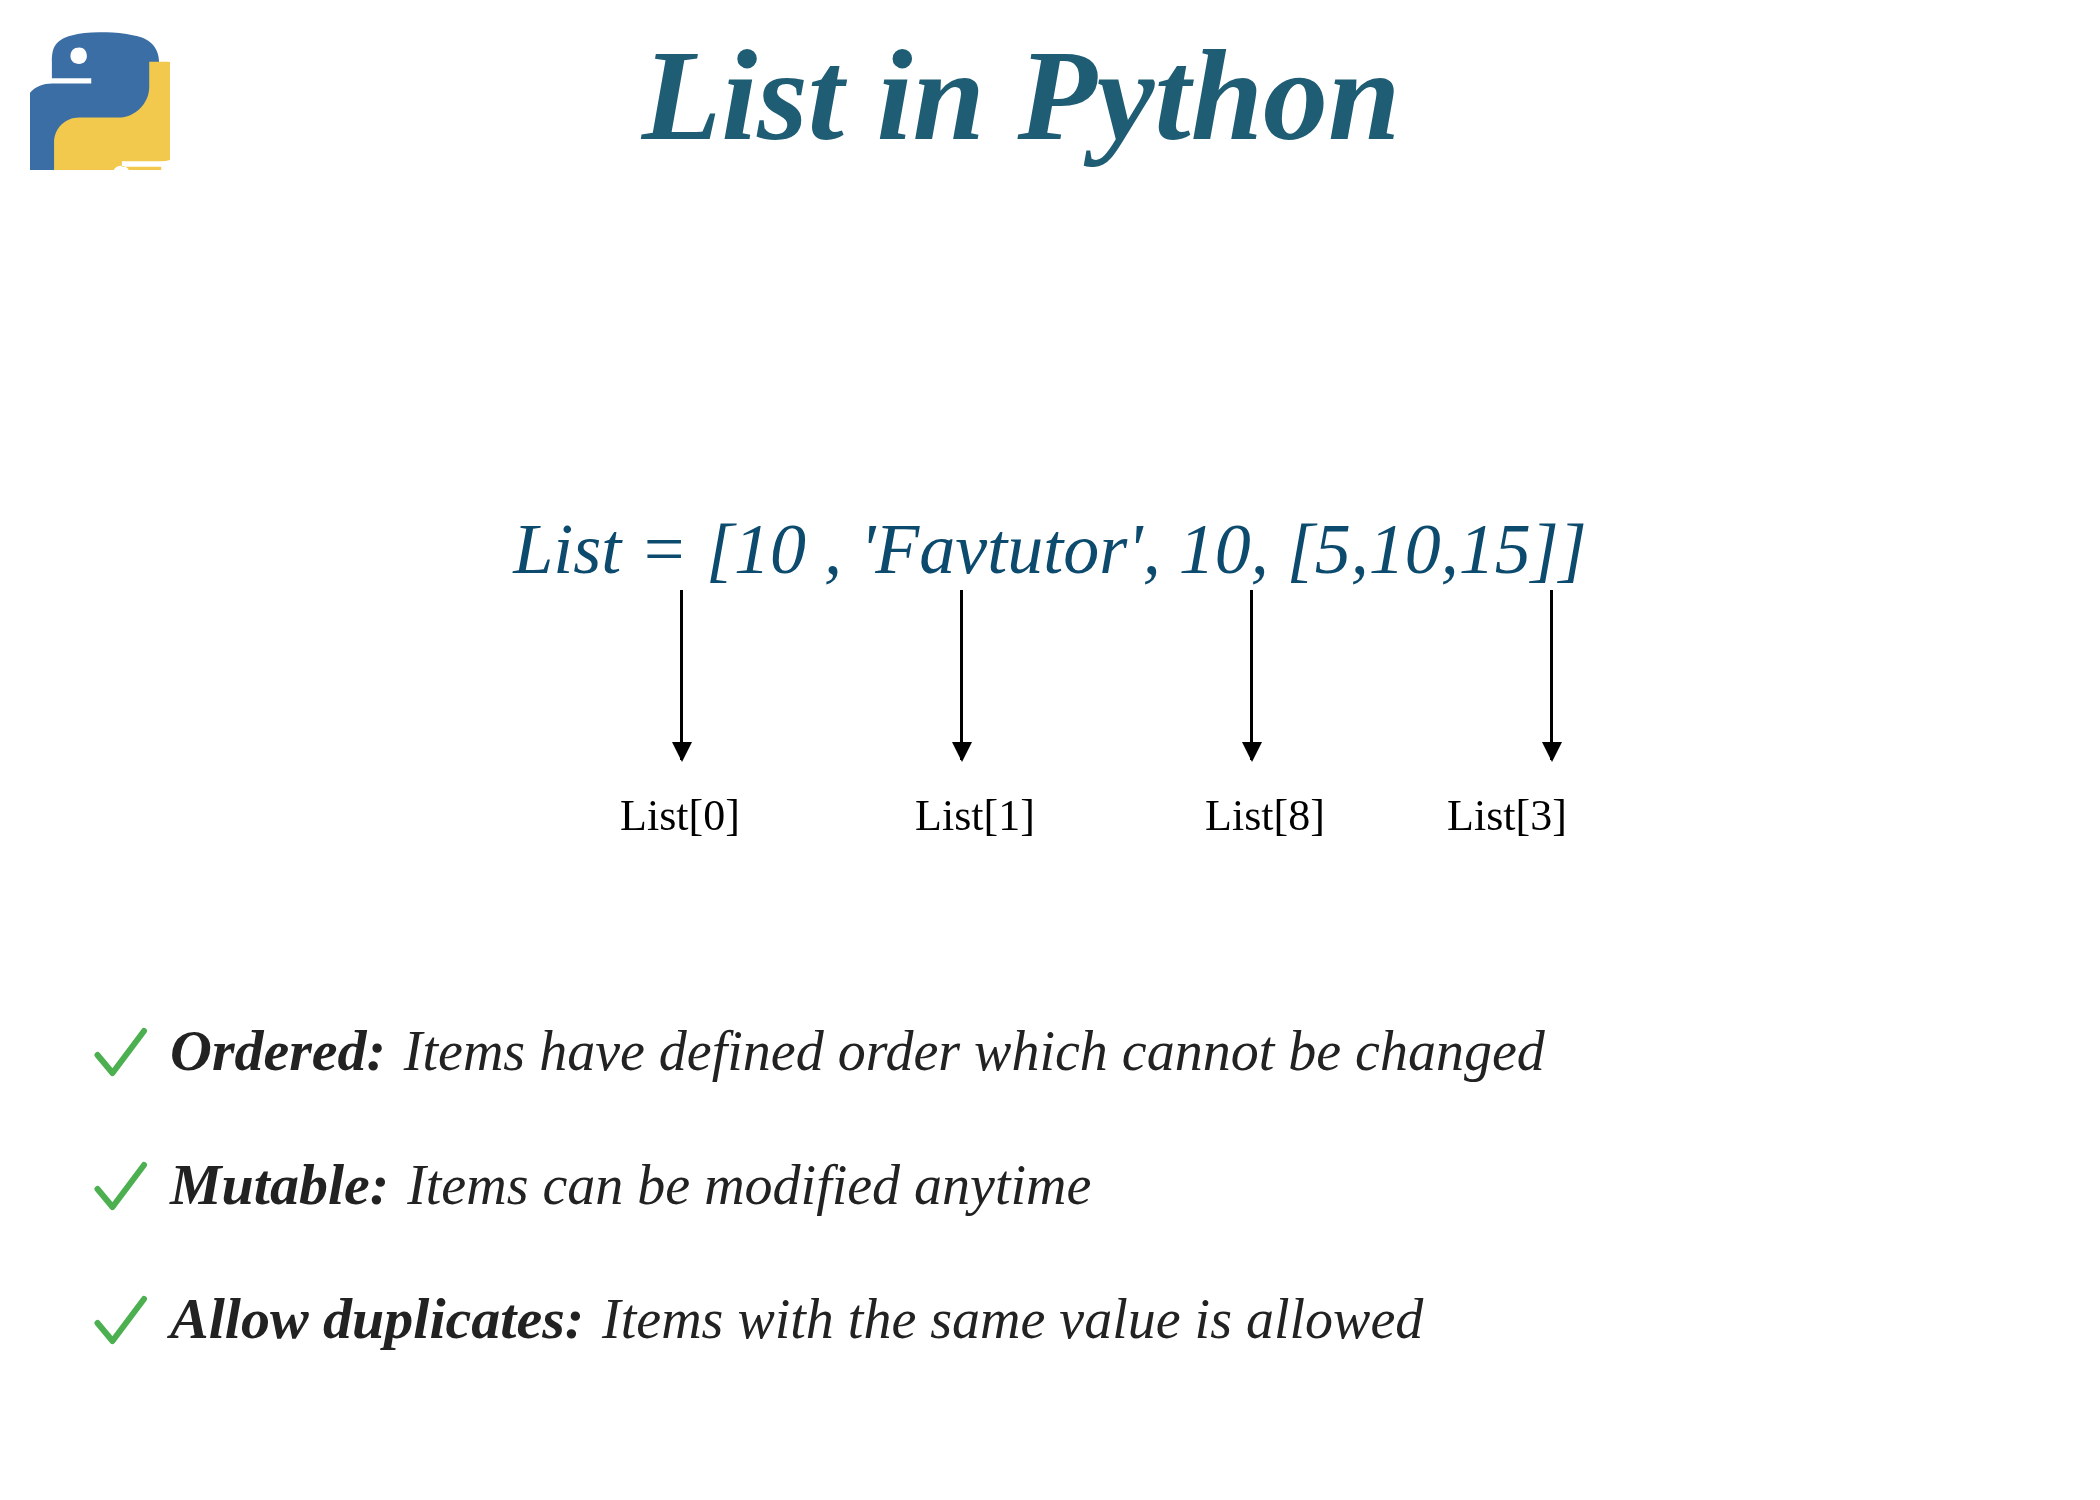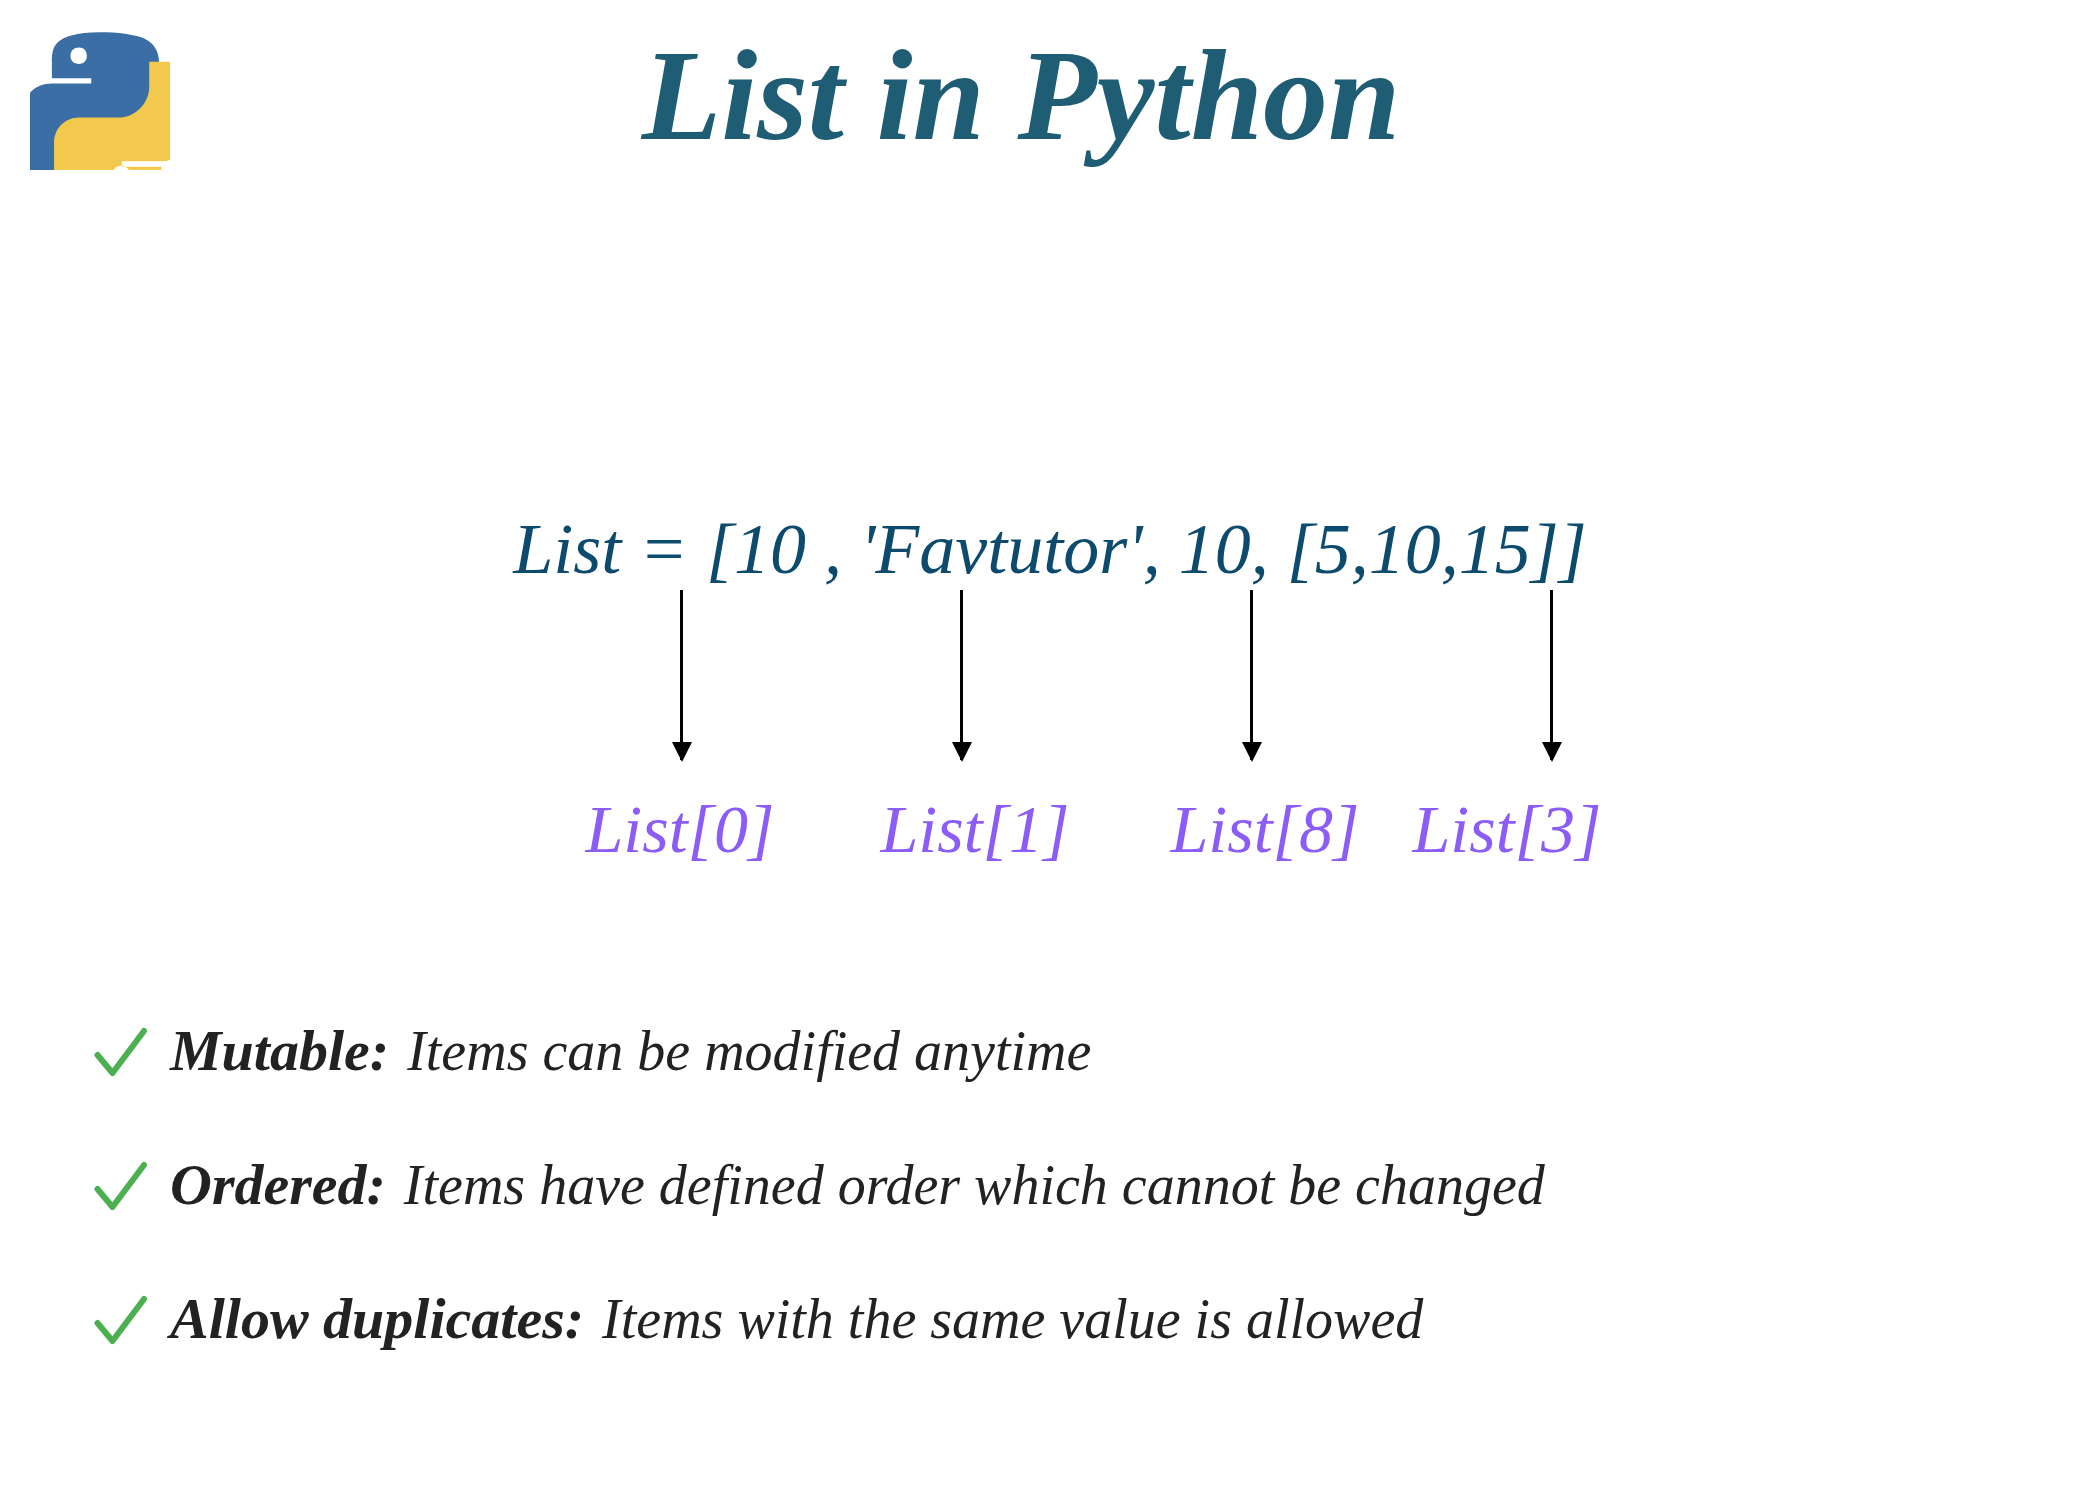--- a/index.html
+++ b/index.html
@@ -74,23 +74,22 @@
   }
   .index-row {
     position: absolute;
     top: 790px;
     left: 0;
     width: 2100px;
     height: 100px;
   }
   .index-label {
     position: absolute;
-    font-size: 68px;
-    font-style: italic;
-    color: #8b5cf6;
+    font-size: 44px;
+    color: #000000;
     font-weight: 500;
     white-space: nowrap;
     transform: translateX(-50%);
     text-align: center;
   }
   .features {
     position: absolute;
     top: 1010px;
     left: 90px;
     width: 1950px;
@@ -154,32 +153,32 @@
   </div>
 
   <div class="features">
 
     <div class="feature">
       <span class="check">
         <svg viewBox="0 0 40 40" width="60" height="60">
           <path d="M5 22 L15 34 L36 6" stroke="#4caf50" stroke-width="4" fill="none" stroke-linecap="round" stroke-linejoin="round"></path>
         </svg>
       </span>
-      <span class="feature-label">Mutable:</span>
-      <span class="feature-desc">Items can be modified anytime</span>
+      <span class="feature-label">Ordered:</span>
+      <span class="feature-desc">Items have defined order which cannot be changed</span>
     </div>
 
     <div class="feature">
       <span class="check">
         <svg viewBox="0 0 40 40" width="60" height="60">
           <path d="M5 22 L15 34 L36 6" stroke="#4caf50" stroke-width="4" fill="none" stroke-linecap="round" stroke-linejoin="round"></path>
         </svg>
       </span>
-      <span class="feature-label">Ordered:</span>
-      <span class="feature-desc">Items have defined order which cannot be changed</span>
+      <span class="feature-label">Mutable:</span>
+      <span class="feature-desc">Items can be modified anytime</span>
     </div>
 
     <div class="feature">
       <span class="check">
         <svg viewBox="0 0 40 40" width="60" height="60">
           <path d="M5 22 L15 34 L36 6" stroke="#4caf50" stroke-width="4" fill="none" stroke-linecap="round" stroke-linejoin="round"></path>
         </svg>
       </span>
       <span class="feature-label">Allow duplicates:</span>
       <span class="feature-desc">Items with the same value is  allowed</span>

